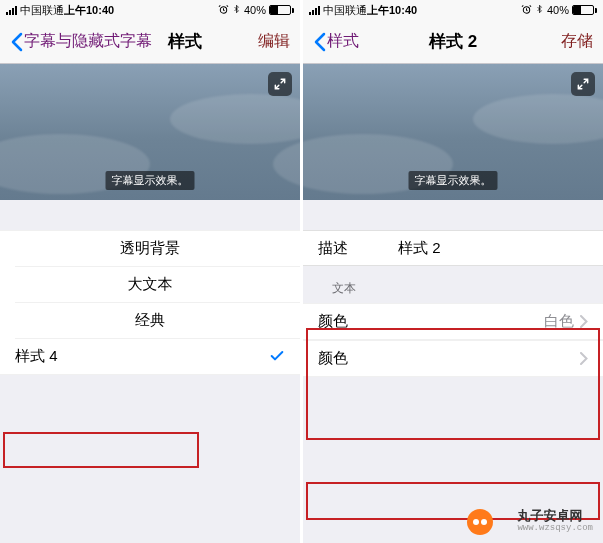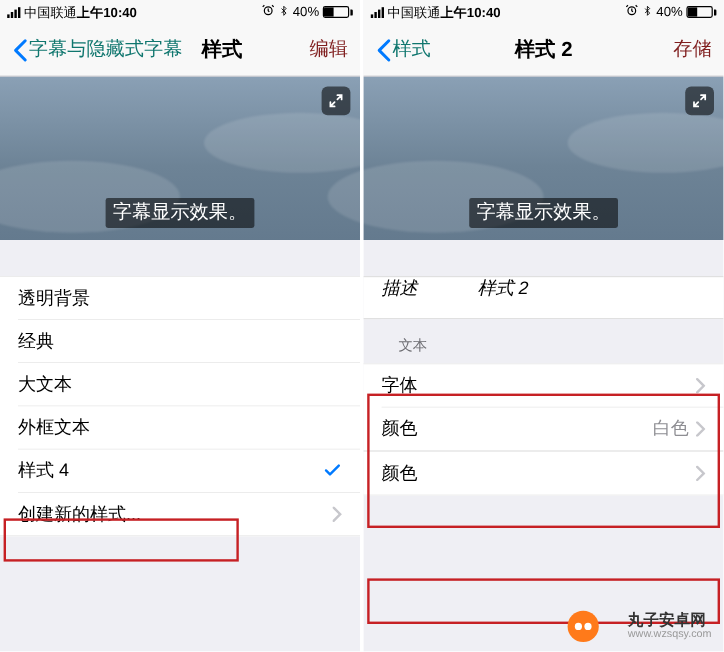--- a/index.html
+++ b/index.html
@@ -17,55 +17,55 @@
   .sig-bars { display: inline-flex; align-items: flex-end; gap: 1px; }
   .sig-bars i { width: 2px; background: #000; display: inline-block; }
   .sig-bars i:nth-child(1){height:3px} .sig-bars i:nth-child(2){height:5px} .sig-bars i:nth-child(3){height:7px} .sig-bars i:nth-child(4){height:9px}
   .batt { display:inline-flex; align-items:center; }
   .batt .body { width:22px; height:10px; border:1px solid #000; border-radius:2px; position:relative; overflow:hidden; }
   .batt .body::after { content:""; position:absolute; left:0; top:0; bottom:0; width:40%; background:#000; }
   .batt .tip { width:2px; height:5px; background:#000; margin-left:1px; border-radius:0 1px 1px 0; }
 
   
   .nav { height: 44px; background: #f8f8f8; border-bottom: 1px solid #c8c7cc; display: flex; align-items: center; padding: 0 10px; position: relative; }
-  .nav .back { display: flex; align-items: center; color: #0f766e; font-size: 16px; max-width: 160px; white-space: nowrap; overflow: hidden; }
+  .nav .back { display: flex; align-items: center; color: #701a75; font-size: 16px; max-width: 160px; white-space: nowrap; overflow: hidden; }
   .nav .back svg { flex: none; }
   .nav .title { position: absolute; left: 0; right: 0; text-align: center; font-size: 17px; font-weight: 600; pointer-events: none; }
   .nav .action { margin-left: auto; color: #7f1d1d; font-size: 16px; }
   .nav .title.shift-right { padding-left: 70px; }
 
   
   .preview { height: 136px; background: linear-gradient(180deg, #8aa0b5 0%, #7d93a7 25%, #6d8396 55%, #647a8e 100%); position: relative; }
   .preview .cloudsA, .preview .cloudsB { position:absolute; background: rgba(255,255,255,0.12); border-radius: 50%; filter: blur(1px); }
   .preview .cloudsA { width: 180px; height: 60px; left: -30px; top: 70px; }
   .preview .cloudsB { width: 160px; height: 50px; right: -30px; top: 30px; }
   .expand { position: absolute; top: 8px; right: 8px; width: 24px; height: 24px; background: rgba(0,0,0,0.55); border-radius: 5px; display: flex; align-items: center; justify-content: center; }
-  .subtitle-chip { position: absolute; bottom: 10px; left: 50%; transform: translateX(-50%); background: rgba(0,0,0,0.55); color: #fff; font-size: 16px; padding: 2px 6px; border-radius: 2px; white-space: nowrap; }
+  .subtitle-chip { position: absolute; bottom: 10px; left: 50%; transform: translateX(-50%); background: rgba(0,0,0,0.55); color: #fff; font-size: 11px; padding: 2px 6px; border-radius: 2px; white-space: nowrap; }
 
   
   .spacer { height: 30px; }
   .group { background: #fff; }
   .group-header { font-size: 12px; color: #6d6d72; padding: 14px 15px 6px; background: #efeff4; margin-left: 14px; }
-  .row { height: 36px; display: flex; align-items: center; padding: 0 15px; position: relative; background: #fff; font-size: 15px; }
+  .row { height: 36px; display: flex; align-items: center; padding: 0 15px; position: relative; background: #fff; font-size: 15px; justify-content: center; }
   .row + .row::before, .group .row:first-child::before { content:""; position:absolute; top:0; left:15px; right:0; height:1px; background:#e0e0e0; transform: scaleY(.5); transform-origin: top; }
   .group .row:first-child::before { left:0; }
   .group::after { content:""; display:block; height:1px; background:#e0e0e0; transform: scaleY(.5); }
   .row .value { margin-left: auto; color: #8e8e93; font-size: 15px; display: flex; align-items: center; gap: 6px; }
   .row .disclosure { color: #c7c7cc; display:flex; }
   .chk { margin-left: auto; color: #007aff; display:flex; }
 
   
-  .desc-row { height: 36px; display: flex; padding: 0 15px; font-size: 15px; background: #fff; border-top: .5px solid #e0e0e0; border-bottom: .5px solid #e0e0e0; font-style: italic; }
+  .desc-row { height: 36px; display: flex; align-items: center; padding: 0 15px; font-size: 15px; background: #fff; border-top: .5px solid #e0e0e0; border-bottom: .5px solid #e0e0e0; }
   .desc-row .label { width: 80px; }
 
   
   .hl { position: absolute; border: 2px solid #c62024; pointer-events: none; }
 
   
-  .watermark { position: absolute; right: 6px; bottom: 6px; display: flex; align-items: center; gap: 24px; font-size: 12px; color: #333; background: rgba(255,255,255,0.0); padding: 2px 4px; }
+  .watermark { position: absolute; right: 6px; bottom: 6px; display: flex; align-items: center; gap: 24px; font-size: 12px; color: #333; background: rgba(255,255,255,0.0); padding: 2px 4px; font-family: Liberation Mono, monospace; }
   .wm-logo { width: 26px; height: 26px; border-radius: 50%; background: #ff7a1a; position: relative; }
   .wm-logo::before, .wm-logo::after { content:""; position:absolute; background:#fff; border-radius:50%; }
   .wm-logo::before { width:6px; height:6px; left:6px; top:10px; }
   .wm-logo::after { width:6px; height:6px; right:6px; top:10px; }
   .wm-text .t1 { font-size: 13px; font-weight: 600; color:#333; line-height:1.1; }
   .wm-text .t2 { font-size: 9px; color:#999; line-height:1.1; }
 </style>
 </head>
 <body>
 
@@ -125,45 +125,32 @@
       <div class="subtitle-chip">字幕显示效果。</div>
     </div>
 
     <div class="spacer"></div>
 
     <div class="group">
       <div class="row">
         <span>透明背景</span>
       </div>
       <div class="row">
+        <span>大文本</span>
+      </div>
+      <div class="row">
         <span>经典</span>
-      </div>
-      <div class="row">
-        <span>大文本</span>
-      </div>
-      <div class="row">
-        <span>外框文本</span>
       </div>
       <div class="row">
         <span>样式 4</span>
         <span class="chk">
           <svg width="16" height="16" viewBox="0 0 24 24" fill="none" stroke="#007aff" stroke-width="3" stroke-linecap="round" stroke-linejoin="round">
               <path d="M4 12l5 5L20 6"></path>
             </svg>
         </span>
-      </div>
-      <div class="row">
-        <span>创建新的样式...</span>
-        <span class="value">
-            <span class="disclosure">
-          <svg width="8" height="13" viewBox="0 0 8 13" fill="none">
-                <path d="M1 1l5.5 5.5L1 12" stroke="#c7c7cc" stroke-width="2" stroke-linecap="round"></path>
-              </svg>
-        </span>
-          </span>
       </div>
     </div>
 
     <div class="hl" style="left:3px; top:432px; width:196px; height:36px;"></div>
   </div>
 
   <div class="gap"></div>
 
   <div class="phone">
     <div class="status">
@@ -221,31 +208,20 @@
 
     <div class="spacer"></div>
 
     <div class="desc-row">
       <span class="label">描述</span>
       <span>样式 2</span>
     </div>
 
     <div class="group-header">文本</div>
     <div class="group">
-      <div class="row">
-        <span>字体</span>
-        <span class="value">
-          <span></span>
-          <span class="disclosure">
-              <svg width="8" height="13" viewBox="0 0 8 13" fill="none">
-                <path d="M1 1l5.5 5.5L1 12" stroke="#c7c7cc" stroke-width="2" stroke-linecap="round"></path>
-              </svg>
-            </span>
-        </span>
-      </div>
       <div class="row">
         <span>颜色</span>
         <span class="value">
           <span>白色</span>
           <span class="disclosure">
               <svg width="8" height="13" viewBox="0 0 8 13" fill="none">
                 <path d="M1 1l5.5 5.5L1 12" stroke="#c7c7cc" stroke-width="2" stroke-linecap="round"></path>
               </svg>
             </span>
         </span>

